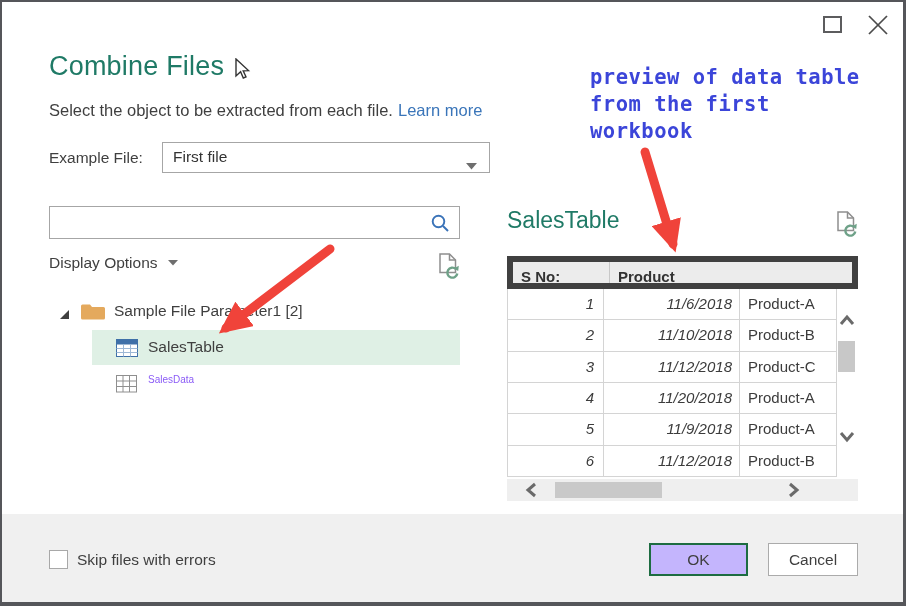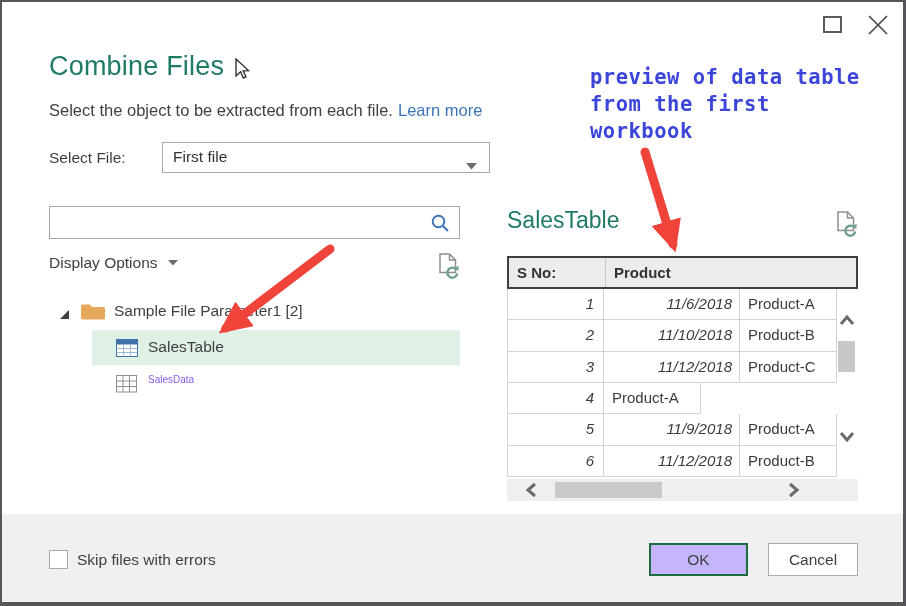--- a/index.html
+++ b/index.html
@@ -56,21 +56,21 @@
 
   .tree-item-2 { left: 90px; top: 366px; width: 368px; height: 32px; }
   .tree-item-2 .ticon { position:absolute; left: 24px; top: 7px; }
   .tree-item-2 .lbl { position:absolute; left: 56px; top: 6px; font-size: 10px; color:#8b5cf6; }
 
   
   .preview-title { left: 505px; top: 205px; font-size: 23px; color: #1f7a66; }
   .refresh-right { left: 832px; top: 208px; cursor: pointer; }
 
   .ptable { left: 505px; top: 254px; width: 351px; }
-  .phead { display: flex; height: 33px; background: #ececec; border: 2px solid #404040; }
+  .phead { display: flex; height: 33px; background: #ececec; border: 6px solid #404040; }
   .phead .hc { font-weight: bold; font-size: 15px; color: #333; line-height: 30px;
     padding-left: 8px; border-right: 1px solid #c8c8c8; }
   .phead .hc0 { width: 97px; }
   .phead .hc1 { width: 136px; }
   .phead .hc2 { width: 115px; border-right: none; }
 
   .pbody { width: 330px; border-left: 1px solid #d4d4d4; }
   .prow { display: flex; height: 31.35px; background: #fff; }
   .prow .dc { border-right: 1px solid #d4d4d4; border-bottom: 1px solid #d4d4d4;
     font-size: 15px; color: #3c3c3c; line-height: 30px; }
@@ -123,21 +123,21 @@
   <div class="abs dlg-title">Combine Files</div>
   <div class="abs cursor-glyph">
     <svg width="22" height="24">
         <polygon points="1,1 1,18 5.6,13.8 8.3,20 11,18.8 8.2,12.8 13.5,12.6" fill="#ffffff" stroke="#333" stroke-width="1.4"></polygon>
       </svg>
   </div>
   <div class="abs dlg-subtitle">
     <span>Select the object to be extracted from each file.</span><span class="learn-more">Learn more</span>
   </div>
 
-  <div class="abs example-label">Select File:</div>
+  <div class="abs example-label">Example File:</div>
   <div class="abs example-dropdown">
     <span class="val">First file</span>
     <span class="caret">
       <svg width="11" height="7">
           <polygon points="0,0 11,0 5.5,6.5" fill="#6e6e6e"></polygon>
         </svg>
     </span>
   </div>
 
   <div class="abs search-box">
@@ -230,20 +230,21 @@
         <div class="dc dc1">11/10/2018</div>
         <div class="dc dc2">Product-B</div>
       </div>
       <div class="prow">
         <div class="dc dc0">3</div>
         <div class="dc dc1">11/12/2018</div>
         <div class="dc dc2">Product-C</div>
       </div>
       <div class="prow">
         <div class="dc dc0">4</div>
+        <div class="dc dc1">11/20/2018</div>
         <div class="dc dc2">Product-A</div>
       </div>
       <div class="prow">
         <div class="dc dc0">5</div>
         <div class="dc dc1">11/9/2018</div>
         <div class="dc dc2">Product-A</div>
       </div>
       <div class="prow">
         <div class="dc dc0">6</div>
         <div class="dc dc1">11/12/2018</div>

